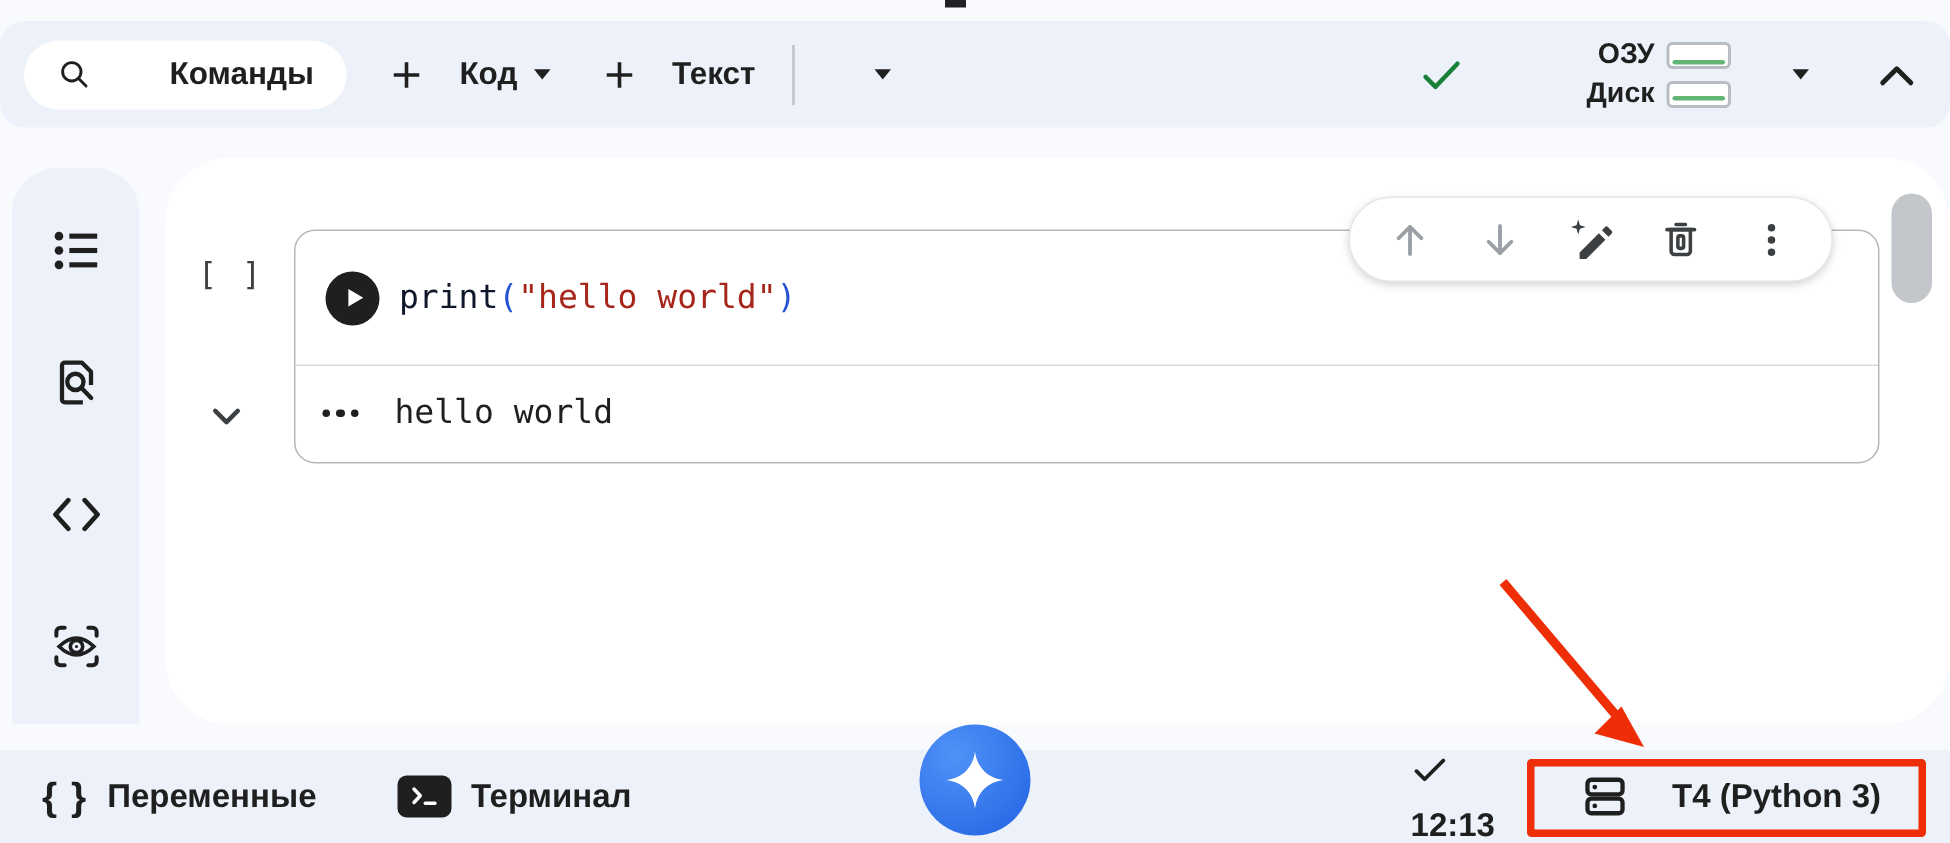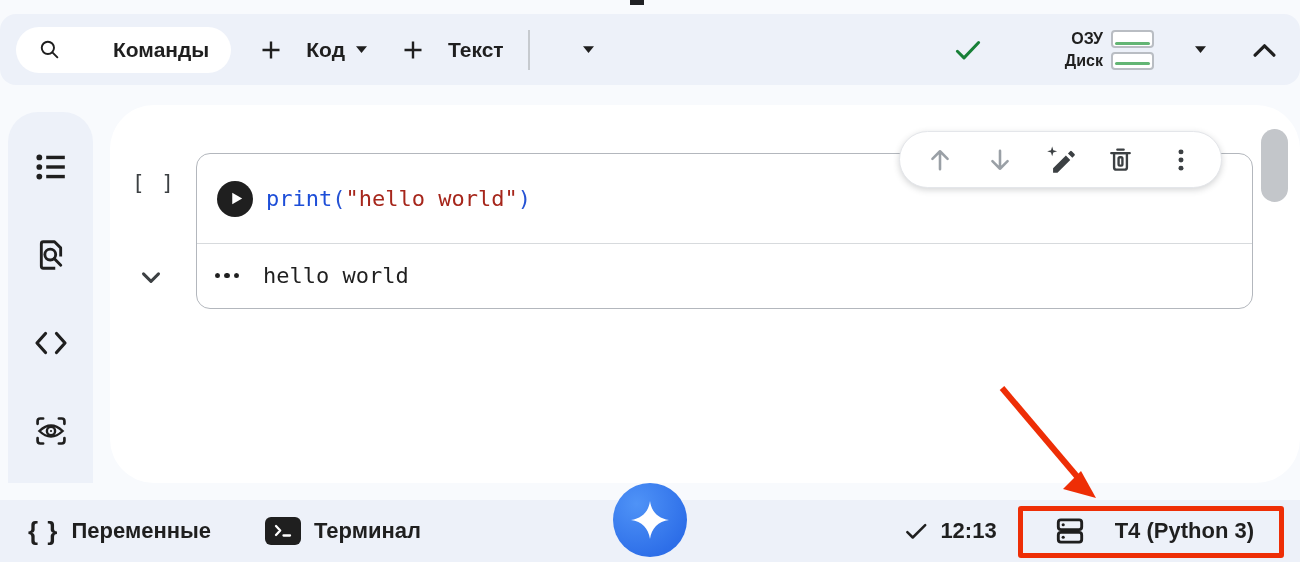--- a/index.html
+++ b/index.html
@@ -15,21 +15,21 @@
            border-radius:16px;display:flex;align-items:center;padding:0 16px;}
   .cmd-pill{height:46px;border-radius:24px;background:#fff;display:flex;align-items:center;
             gap:11px;padding:0 22px;cursor:pointer;}
   .cmd-pill .lbl{font-size:21px;font-weight:600;margin-left:41px;}
   .tb-btn{display:flex;align-items:center;gap:23px;cursor:pointer;font-size:21px;font-weight:600;}
   .caret{width:13px;height:9px;}
   .vdiv{width:2px;height:40px;background:#c6cacf;margin:0 24px;}
   .spacer{flex:1;}
   .res-block{display:flex;flex-direction:column;gap:4px;margin-left:42px;cursor:pointer;}
   .res-row{display:flex;align-items:center;gap:8px;justify-content:flex-end;}
-  .res-row .rl{font-size:16px;font-weight:600;}
+  .res-row .rl{font-size:19px;font-weight:600;}
   .meter{width:43px;height:18px;background:#fff;border:2px solid #b9bdc3;border-radius:4px;position:relative;}
   .meter .fill{position:absolute;left:2px;right:2px;bottom:1px;height:3px;background:#63b574;border-radius:2px;}
   .meter.disk .fill{bottom:3px;}
 
   
   .sidebar{position:absolute;left:8px;top:112px;width:85px;height:371px;background:#edf1f9;
            border-radius:30px 30px 0 0;display:flex;flex-direction:column;align-items:center;
            padding-top:38px;gap:54px;}
   .side-btn{width:34px;height:34px;display:flex;align-items:center;justify-content:center;cursor:pointer;}
 
@@ -65,21 +65,21 @@
   .statusbar{position:absolute;left:0;top:500px;width:1300px;height:62px;background:#edf1f9;
              display:flex;align-items:center;padding:0 28px;}
   .sb-btn{display:flex;align-items:center;gap:13px;cursor:pointer;}
   .sb-btn .lbl{font-size:22px;font-weight:600;}
   .braces{font-size:26px;font-weight:700;letter-spacing:1px;line-height:1;}
   .term-chip{width:36px;height:28px;background:#1f1f1f;border-radius:6px;display:flex;align-items:center;
              justify-content:center;}
   .gemini{position:absolute;left:613px;top:483px;width:74px;height:74px;border-radius:50%;
           background:radial-gradient(circle at 32% 28%,#4f93f7,#2d6ee8 75%);display:flex;
           align-items:center;justify-content:center;cursor:pointer;z-index:5;}
-  .time-group{margin-left:auto;display:flex;align-items:flex-start;gap:11px;}
+  .time-group{margin-left:auto;display:flex;align-items:flex-start;gap:11px;flex-direction:column;}
   .time-group .lbl{font-size:22px;font-weight:700;}
   .runtime-group{display:flex;align-items:center;gap:28px;margin-left:56px;margin-right:18px;cursor:pointer;}
   .runtime-group .lbl{font-size:22px;font-weight:700;}
 
   
   .anno-rect{position:absolute;left:1018px;top:506px;width:266px;height:52px;border:5px solid #ee2e06;
              border-radius:3px;z-index:10;pointer-events:none;}
   .anno-arrow{position:absolute;left:950px;top:368px;z-index:10;pointer-events:none;}
 </style>
 </head>
@@ -202,21 +202,21 @@
     </svg>
   </div>
 
   <div class="cell">
     <div class="code-row">
       <div class="run-btn">
         <svg width="17" height="17" viewBox="0 0 24 24" style="margin-left:3px;">
           <path d="M6 3.8v16.4L20 12z" fill="#fff"></path>
         </svg>
       </div>
-      <div class="code-line"><span style="color: #1d4ed8;">print</span><span style="color: rgb(38, 83, 212);">(</span><span style="color: rgb(166, 38, 27);">"hello world"</span><span style="color: rgb(38, 83, 212);">)</span></div>
+      <div class="code-line"><span style="color: #0f172a;">print</span><span style="color: rgb(38, 83, 212);">(</span><span style="color: rgb(166, 38, 27);">"hello world"</span><span style="color: rgb(38, 83, 212);">)</span></div>
     </div>
     <div class="cell-divider"></div>
     <div class="out-row">
       <div class="out-dots">
           <i></i>
           <i></i>
           <i></i>
         </div>
       <span class="out-text">hello world</span>
     </div>

